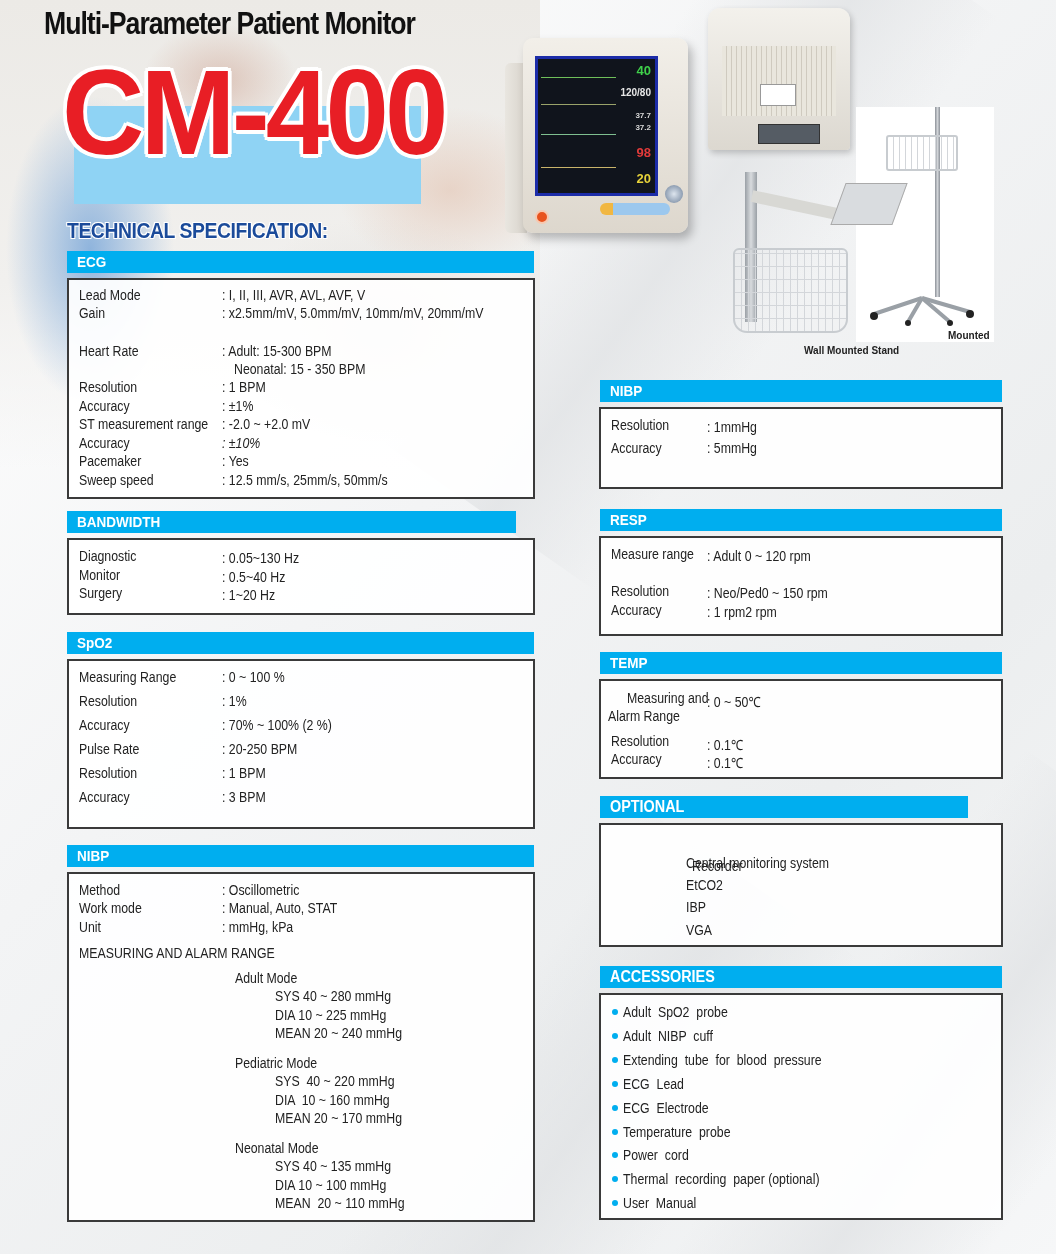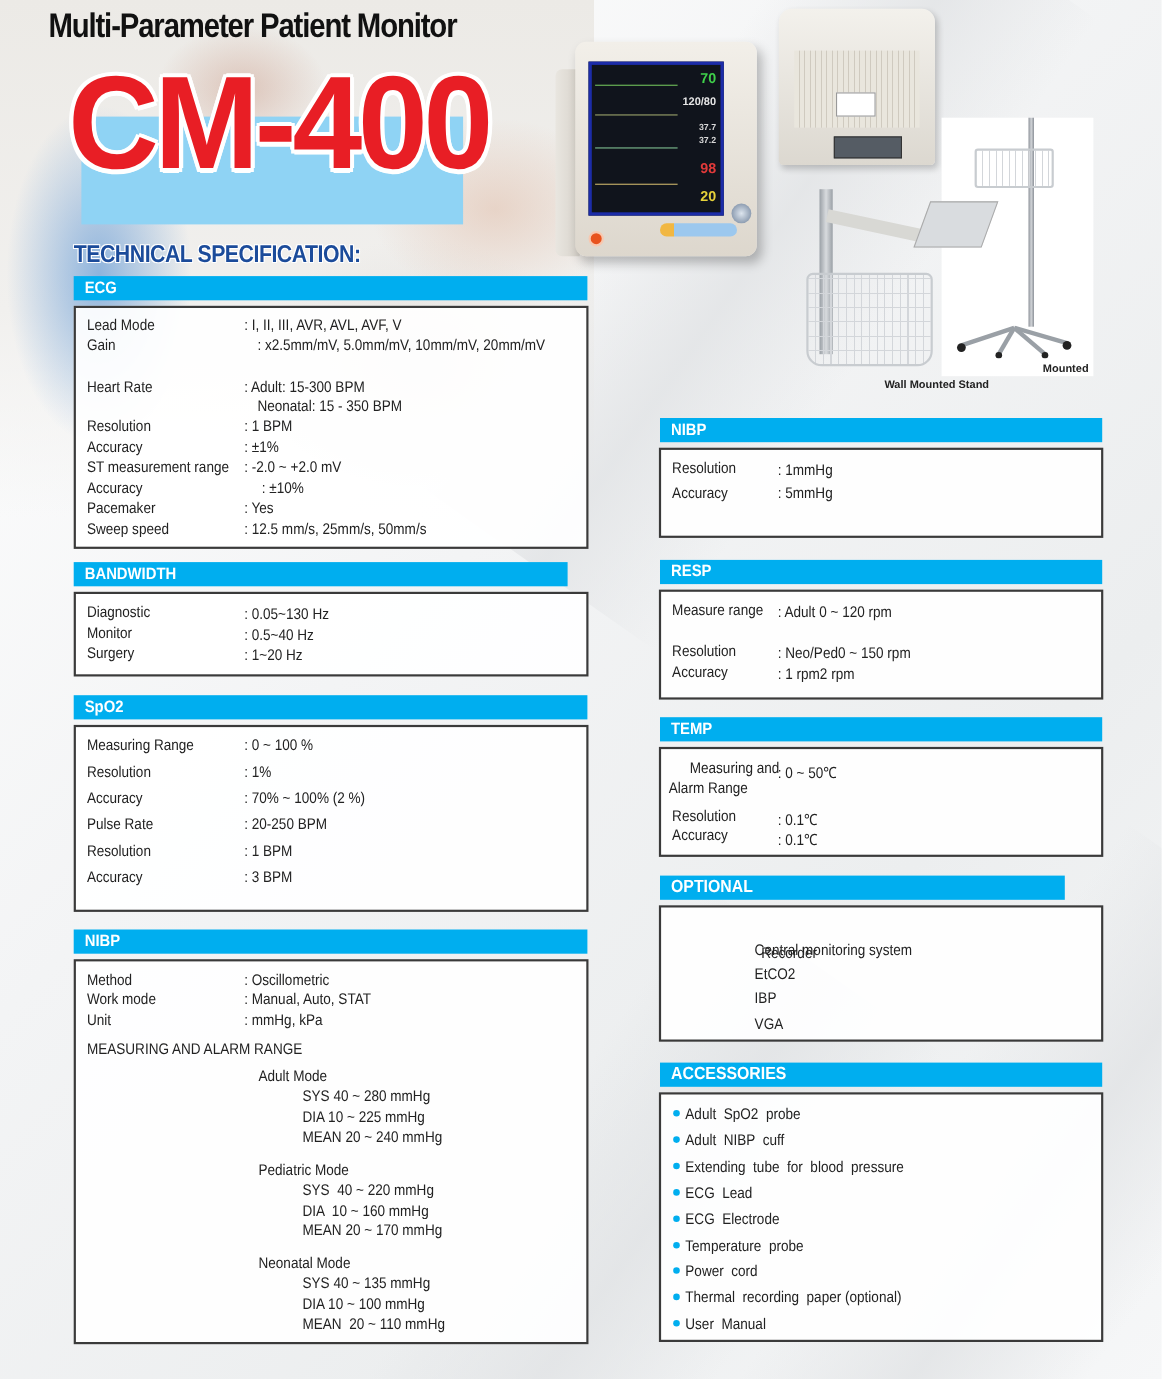--- a/index.html
+++ b/index.html
@@ -157,21 +157,21 @@
 <div class="tech-title">TECHNICAL SPECIFICATION:</div>
 
 <div class="monitor">
   <div class="side"></div>
   <div class="body"></div>
   <div class="screen">
     <div class="wave" style="top:18px; background:#6fbf5a;"></div>
     <div class="wave" style="top:45px; background:#9aa36a;"></div>
     <div class="wave" style="top:75px; background:#7fbf90;"></div>
     <div class="wave" style="top:108px; background:#c9b46a;"></div>
-    <div class="val" style="top:4px; color:#3fd04a;">70</div>
+    <div class="val" style="top:4px; color:#3fd04a;">40</div>
     <div class="val" style="top:28px; color:#e6e6e6; font-size:10px;">120/80</div>
     <div class="val" style="top:52px; color:#d8d8d8; font-size:8px;">37.7</div>
     <div class="val" style="top:64px; color:#d8d8d8; font-size:8px;">37.2</div>
     <div class="val" style="top:86px; color:#e23a3a;">98</div>
     <div class="val" style="top:112px; color:#e6d23a;">20</div>
   </div>
   <div class="power"></div>
   <div class="keys"></div>
   <div class="knob"></div>
 </div>
@@ -200,32 +200,32 @@
 <div class="wall-plate"></div>
 <div class="wall-basket"></div>
 <div class="caption" style="left:948px; top:330px;">Mounted</div>
 <div class="caption" style="left:804px; top:345px;text-align:center;">Wall Mounted Stand</div>
 
 <div class="sec-head" style="left:67px; top:251px; width:467px;"><span>ECG</span></div>
 <div class="sec-box" style="left:67px; top:278px; width:468px; height:221px;"></div>
 <div class="txt" style="left:79px; top:287px;"><span class="cond">Lead Mode</span></div>
 <div class="txt" style="left:222px; top:287px;"><span class="cond">: <span>I, II, III, AVR, AVL, AVF, V</span></span></div>
 <div class="txt" style="left:79px; top:305px;"><span class="cond">Gain</span></div>
-<div class="txt" style="left:234px; top:305px;"><span class="cond">: <span>x2.5mm/mV, 5.0mm/mV, 10mm/mV, 20mm/mV</span></span></div>
+<div class="txt" style="left:222px; top:305px;"><span class="cond">: <span>x2.5mm/mV, 5.0mm/mV, 10mm/mV, 20mm/mV</span></span></div>
 <div class="txt" style="left:79px; top:343px;"><span class="cond">Heart Rate</span></div>
 <div class="txt" style="left:222px; top:343px;"><span class="cond">: <span>Adult: 15-300 BPM</span></span></div>
 <div class="txt" style="left:234px; top:361px;"><span class="cond">Neonatal: 15 - 350 BPM</span></div>
 <div class="txt" style="left:79px; top:379px;"><span class="cond">Resolution</span></div>
 <div class="txt" style="left:222px; top:379px;"><span class="cond">: <span>1 BPM</span></span></div>
 <div class="txt" style="left:79px; top:398px;"><span class="cond">Accuracy</span></div>
 <div class="txt" style="left:222px; top:398px;"><span class="cond">: <span>±1%</span></span></div>
 <div class="txt" style="left:79px; top:416px;"><span class="cond">ST measurement range</span></div>
 <div class="txt" style="left:222px; top:416px;"><span class="cond">: <span>-2.0 ~ +2.0 mV</span></span></div>
 <div class="txt" style="left:79px; top:435px;"><span class="cond">Accuracy</span></div>
-<div class="txt" style="left:238px; top:435px;"><span class="cond">: <span>±10%</span></span></div>
+<div class="txt" style="left:222px; top:435px;font-style:italic;"><span class="cond">: <span>±10%</span></span></div>
 <div class="txt" style="left:79px; top:453px;"><span class="cond">Pacemaker</span></div>
 <div class="txt" style="left:222px; top:453px;"><span class="cond">: <span>Yes</span></span></div>
 <div class="txt" style="left:79px; top:472px;"><span class="cond">Sweep speed</span></div>
 <div class="txt" style="left:222px; top:472px;"><span class="cond">: <span>12.5 mm/s, 25mm/s, 50mm/s</span></span></div>
 
 <div class="sec-head" style="left:67px; top:511px; width:449px;"><span>BANDWIDTH</span></div>
 <div class="sec-box" style="left:67px; top:538px; width:468px; height:77px;"></div>
 <div class="txt" style="left:79px; top:548px;"><span class="cond">Diagnostic</span></div>
 <div class="txt" style="left:222px; top:550px;"><span class="cond">: <span>0.05~130 Hz</span></span></div>
 <div class="txt" style="left:79px; top:567px;"><span class="cond">Monitor</span></div>

